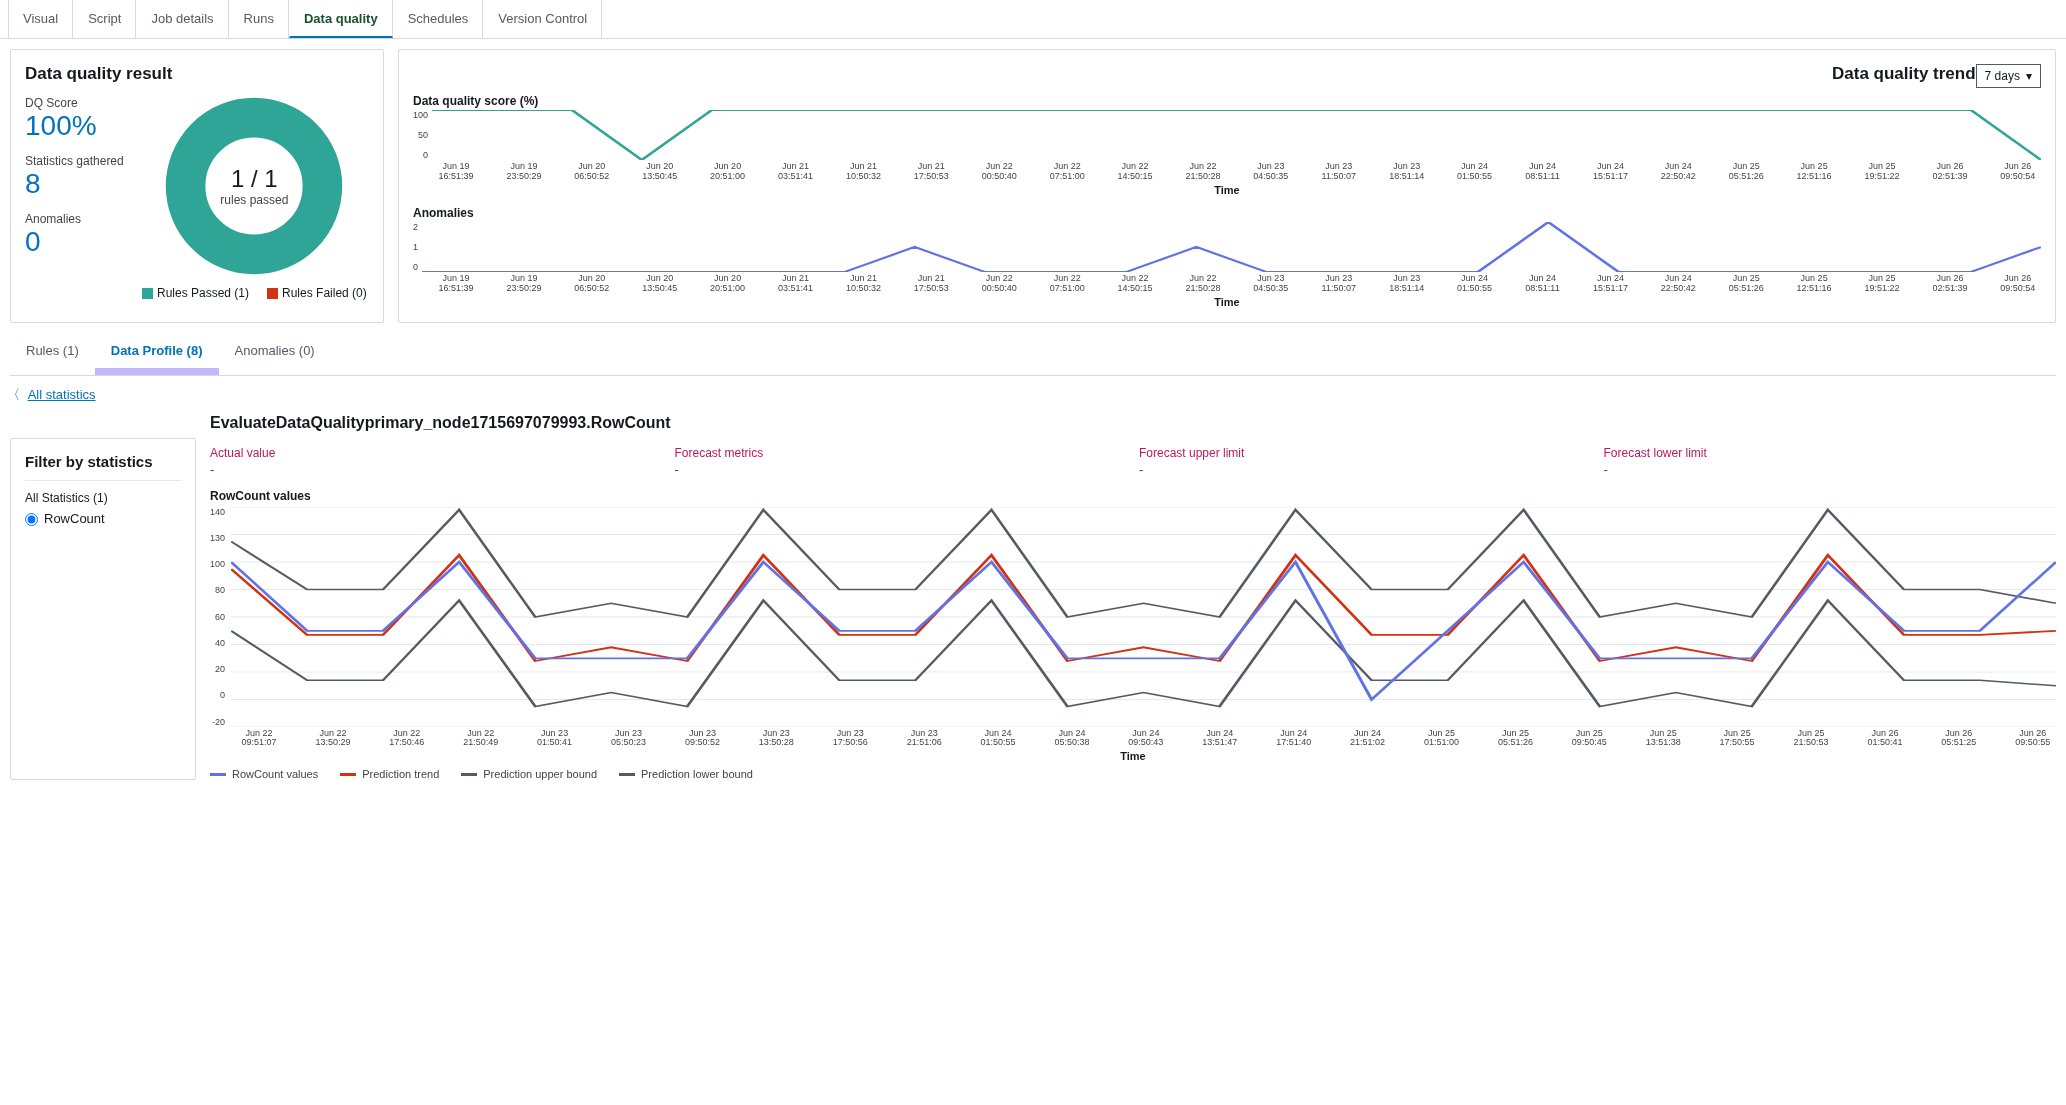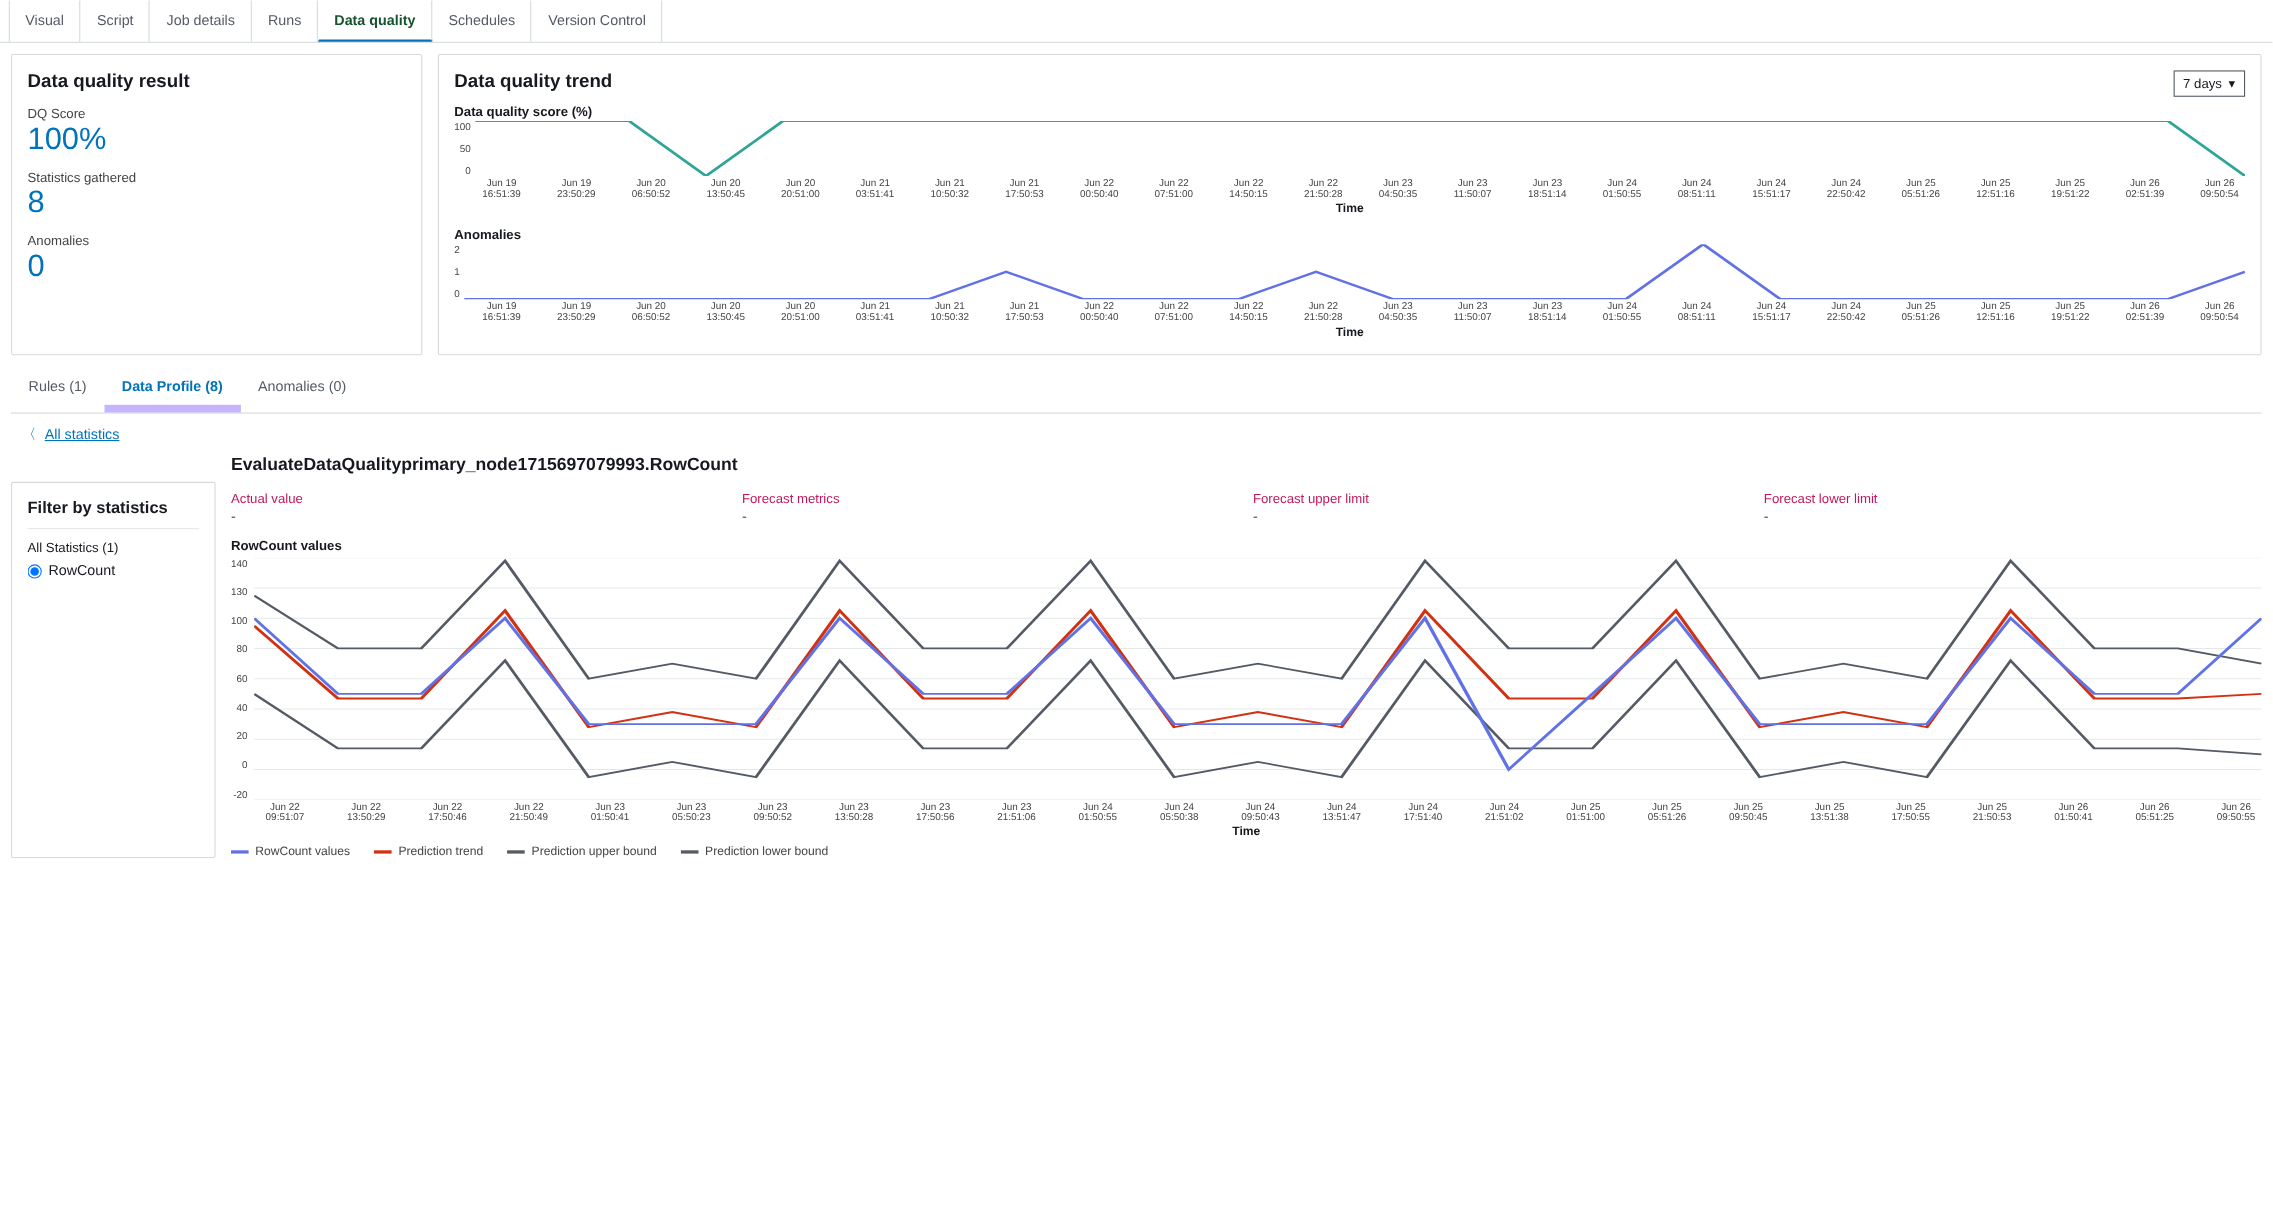--- a/index.html
+++ b/index.html
@@ -18,31 +18,31 @@
   .stat-label { font-size: 12px; color: #444; margin-top: 12px; }
   .stat-value { font-size: 28px; font-weight: 300; color: #0073bb; }
   .donut-wrap { flex: 1; display: flex; flex-direction: column; align-items: center; }
   .donut { position: relative; width: 180px; height: 180px; }
   .donut svg { width: 100%; height: 100%; }
   .donut-center { position: absolute; inset: 0; display: flex; flex-direction: column; align-items: center; justify-content: center; }
   .donut-center .big { font-size: 24px; }
   .donut-center .small { font-size: 12px; color: #444; }
   .legend { display: flex; gap: 18px; margin-top: 10px; font-size: 12px; align-items: center; justify-content: center; }
   .legend .sw { display: inline-block; width: 11px; height: 11px; margin-right: 4px; vertical-align: middle; }
-  .trend-header { display: flex; justify-content: space-between; align-items: center; gap: 19px; }
+  .trend-header { display: flex; justify-content: flex-end; align-items: center; }
   .range-select { border: 1px solid #545b64; padding: 4px 8px; font-size: 12px; display: inline-flex; align-items: center; gap: 6px; cursor: pointer; }
   .subchart-title { font-size: 12px; font-weight: bold; margin: 6px 0 2px; }
   .mini-chart { height: 80px; width: 100%; }
   .x-ticks { display: flex; justify-content: space-between; font-size: 9px; color: #444; margin-top: 2px; }
   .x-ticks .tick { width: 46px; text-align: center; line-height: 1.1; flex-shrink: 0; }
   .x-axis-label { text-align: center; font-size: 11px; font-weight: bold; margin-top: 2px; }
   .sub-tabs { display: flex; border-bottom: 1px solid #d5dbdb; margin: 0 10px; }
   .sub-tab { padding: 10px 16px; color: #545b64; cursor: pointer; font-size: 13px; }
   .sub-tab.active { color: #0073bb; font-weight: bold; border-bottom: 7px solid #c4b5fd; }
-  .back-link { padding: 10px 20px; }
+  .back-link { padding: 10px 7px; }
   .back-link a { color: #0073bb; text-decoration: underline; font-size: 13px; cursor: pointer; }
   .chev { color: #0073bb; margin-right: 4px; }
   .profile-row { display: flex; gap: 14px; padding: 0 10px 10px; }
   .filter-card { width: 186px; flex-shrink: 0; margin-top: 24px; }
   .filter-title { font-size: 15px; font-weight: bold; padding-bottom: 10px; border-bottom: 1px solid #e5e8e8; margin-bottom: 10px; }
   .filter-sub { font-size: 12px; margin-bottom: 6px; }
   .radio-row { display: flex; align-items: flex-end; gap: 6px; font-size: 13px; }
   .main-panel { flex: 1; }
   .node-title { font-size: 16px; font-weight: bold; margin-bottom: 14px; }
   .four-cols { display: flex; gap: 12px; margin-bottom: 12px; }
@@ -72,20 +72,35 @@
   <div class="card dq-result">
     <div class="card-title">Data quality result</div>
     <div class="dq-body">
       <div class="dq-stats">
         <div class="stat-label" style="margin-top:0">DQ Score</div>
         <div class="stat-value">100%</div>
         <div class="stat-label">Statistics gathered</div>
         <div class="stat-value">8</div>
         <div class="stat-label">Anomalies</div>
         <div class="stat-value">0</div>
+      </div>
+      <div class="donut-wrap">
+        <div class="donut">
+          <svg viewBox="0 0 100 100">
+            <circle cx="50" cy="50" r="38" fill="none" stroke="#2ea597" stroke-width="22"></circle>
+          </svg>
+          <div class="donut-center">
+            <div class="big">1 / 1</div>
+            <div class="small">rules passed</div>
+          </div>
+        </div>
+        <div class="legend">
+          <span><span class="sw" style="background:#2ea597"></span><span>Rules Passed (1)</span></span>
+          <span><span class="sw" style="background:#d13212"></span><span>Rules Failed (0)</span></span>
+        </div>
       </div>
     </div>
   </div>
 
   <div class="card dq-trend">
     <div class="trend-header">
       <div class="card-title" style="margin-bottom:4px">Data quality trend</div>
       <div class="range-select">
         <span>7 days</span>
         <span>▾</span>

